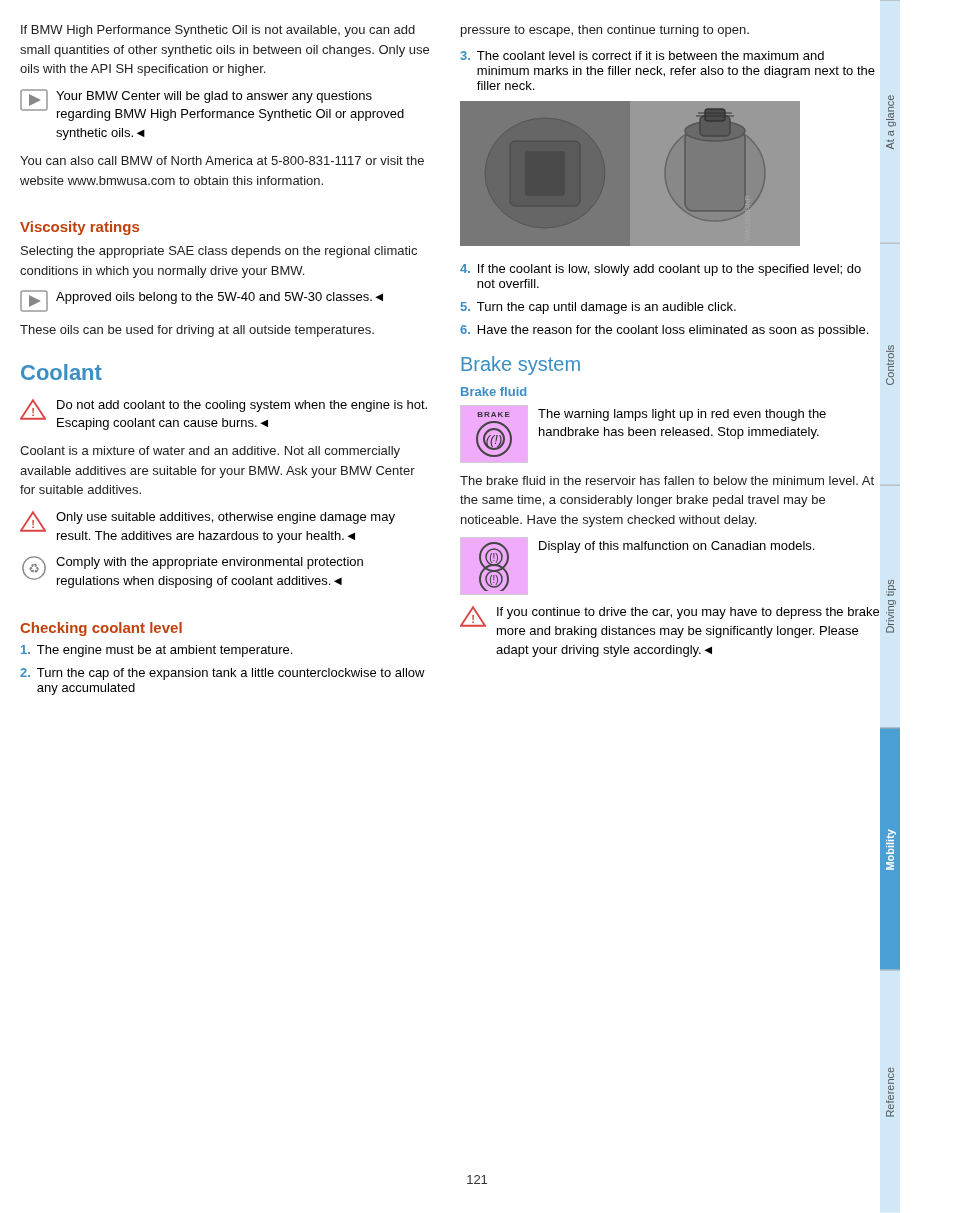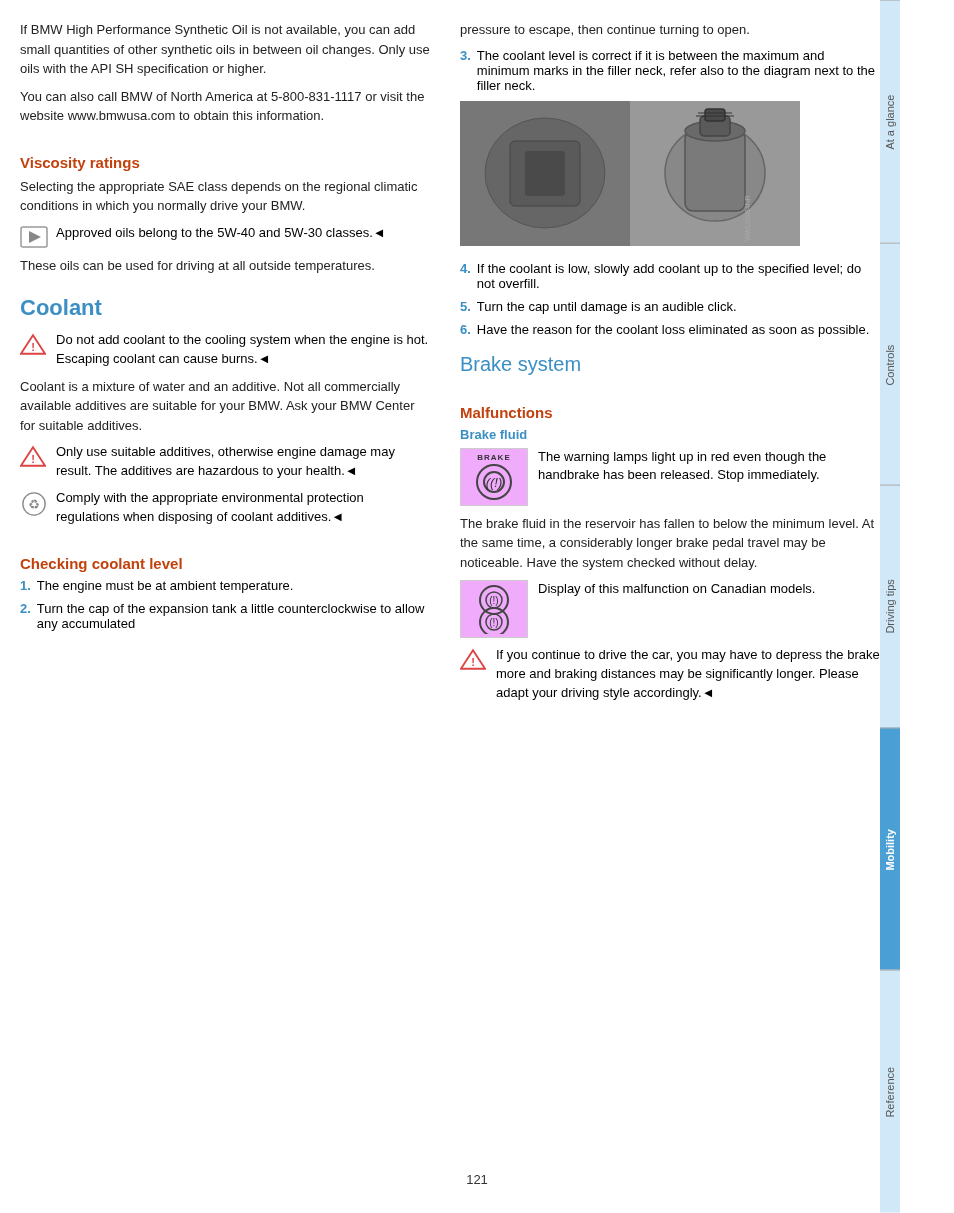--- a/index.html
+++ b/index.html
@@ -186,20 +186,29 @@
   </style>
 </head>
 <body>
 
 <div class="page-container">
   <div class="main-content">
 
     <div class="left-column">
       <p>If BMW High Performance Synthetic Oil is not available, you can add small quantities of other synthetic oils in between oil changes. Only use oils with the API SH specification or higher.</p>
 
+      <div class="note-box">
+        <div class="play-icon">
+          <svg viewBox="0 0 28 22" width="28" height="22">
+            <rect x="1" y="1" width="26" height="20" rx="2" fill="none" stroke="#999" stroke-width="1.5"></rect>
+            <polygon points="9,5 9,17 21,11" fill="#888"></polygon>
+          </svg>
+        </div>
+        <span class="note-text">Your BMW Center will be glad to answer any questions regarding BMW High Performance Synthetic Oil or approved synthetic oils.◄</span>
+      </div>
 
       <p>You can also call BMW of North America at 5-800-831-1117 or visit the website www.bmwusa.com to obtain this information.</p>
 
       <div class="section-heading">Viscosity ratings</div>
 
       <p>Selecting the appropriate SAE class depends on the regional climatic conditions in which you normally drive your BMW.</p>
 
       <div class="note-box">
         <div class="play-icon">
           <svg viewBox="0 0 28 22" width="28" height="22">
@@ -302,21 +311,20 @@
         <span>Turn the cap until damage is an audible click.</span>
       </div>
 
       <div class="numbered-item">
         <span class="num">6.</span>
         <span>Have the reason for the coolant loss eliminated as soon as possible.</span>
       </div>
 
       <div class="section-heading-large">Brake system</div>
 
-      <div class="section-heading">Malfunctions</div>
 
       <div class="section-heading" style="color:#3b8fc4; font-size:13px; font-weight:bold; margin-top:4px;">Brake fluid</div>
 
       <div class="brake-icon-row">
         <div class="malfunction-icon-box">
           <span style="font-size:8px; font-weight:bold; letter-spacing:1px; color:#333;">BRAKE</span>
           <svg width="40" height="38" viewBox="0 0 40 38">
             <circle cx="20" cy="20" r="17" fill="none" stroke="#444" stroke-width="2"></circle>
             <circle cx="20" cy="20" r="10" fill="none" stroke="#444" stroke-width="2"></circle>
             <text x="20" y="25" text-anchor="middle" font-size="13" fill="#333" font-style="italic">((!)</text>

